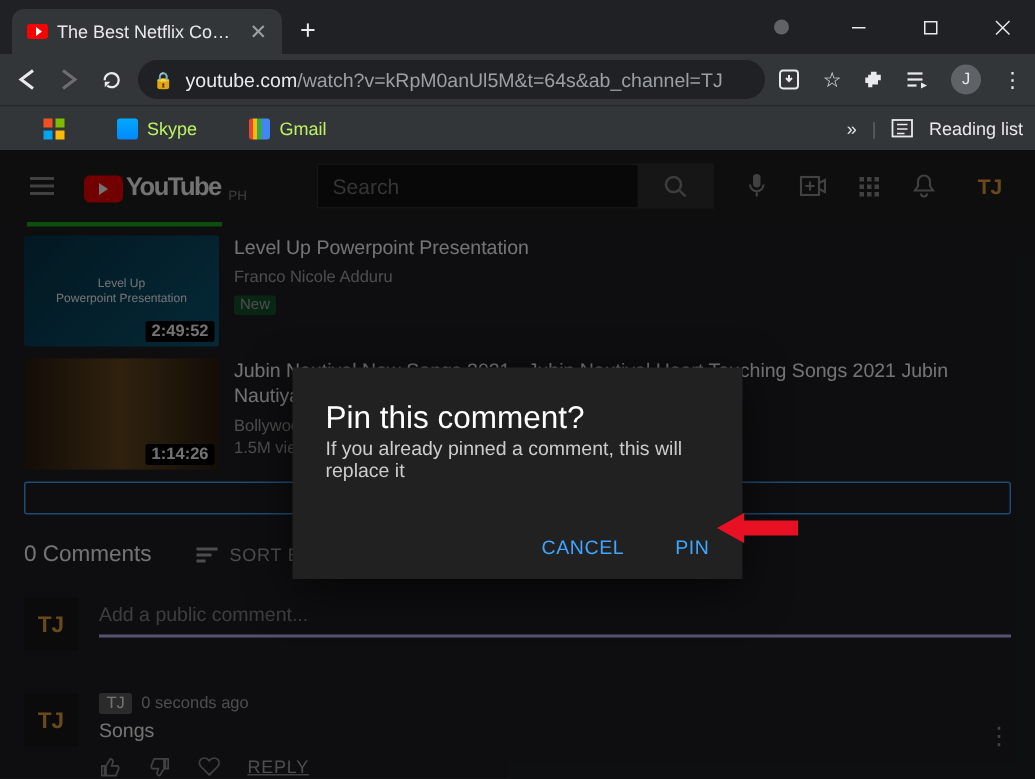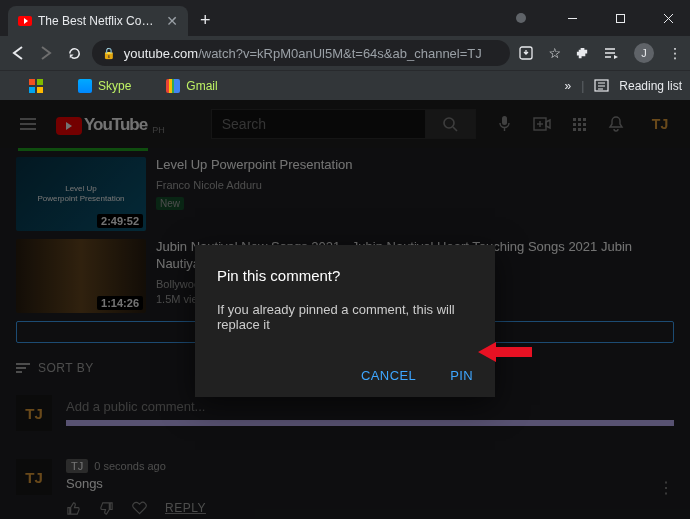--- a/index.html
+++ b/index.html
@@ -81,35 +81,35 @@
 
   .comments-header { display: flex; align-items: center; gap: 30px; }
   .comments-count { color: #fff; font-size: 15px; }
   .sort-by { color: #aaa; font-size: 12px; font-weight: 500; letter-spacing: 0.5px; display: flex; align-items: center; gap: 8px; }
   .sort-lines { display: flex; flex-direction: column; gap: 2px; }
   .sort-lines span { height: 2px; background: #aaa; display: block; }
   .sort-lines span:nth-child(1){width:14px}.sort-lines span:nth-child(2){width:10px}.sort-lines span:nth-child(3){width:6px}
 
   .comment-input-row { display: flex; gap: 14px; margin: 20px 0 28px; align-items: flex-start; }
   .tj-av { width: 36px; height: 36px; background: #1a1a1a; color: #e9a33b; font-size: 15px; font-weight: bold; display: flex; align-items: center; justify-content: center; flex-shrink: 0; }
-  .comment-input { flex: 1; color: #888; font-size: 13px; border-bottom: 6px solid #c4b5fd; padding: 4px 0 6px; }
+  .comment-input { flex: 1; color: #888; font-size: 13px; border-bottom: 2px solid #c4b5fd; padding: 4px 0 6px; }
 
   .comment { display: flex; gap: 14px; }
   .comment-body { flex: 1; }
   .comment-head { display: flex; align-items: center; gap: 6px; margin-bottom: 3px; }
   .author-chip { background: #606060; color: #fff; font-size: 11px; padding: 1px 5px; border-radius: 2px; }
   .comment-time { color: #aaa; font-size: 11px; }
   .comment-text { color: #fff; font-size: 13px; margin-bottom: 10px; }
   .comment-actions { display: flex; align-items: flex-start; gap: 18px; color: #909090; text-decoration: underline; }
   .comment-actions .reply { font-size: 12px; font-weight: 500; color: #aaa; letter-spacing: .5px; }
   .comment-menu { margin-left: auto; color: #909090; align-self: center; }
 
   
   .dialog { position: absolute; left: 195px; top: 245px; width: 300px; background: #212121; padding: 22px 22px 14px; z-index: 10; box-shadow: 0 8px 30px rgba(0,0,0,.6); }
-  .dialog-title { color: #fff; font-size: 15px; margin-bottom: 18px; }
+  .dialog-title { color: #fff; font-size: 21px; }
   .dialog-msg { color: #ccc; font-size: 13px; margin-bottom: 36px; }
   .dialog-actions { display: flex; justify-content: flex-end; gap: 34px; }
   .dbtn { color: #3ea6ff; font-size: 13px; font-weight: 400; letter-spacing: .4px; }
 
   
   .arrow { position: absolute; left: 478px; top: 340px; z-index: 20; }
   .arrow svg { width: 54px; height: 24px; }
 
   svg { display: block; }
 </style>
@@ -305,20 +305,21 @@
     <div class="vmeta">
       <div class="vtitle">Jubin Nautiyal New Songs 2021 - Jubin Nautiyal Heart Touching Songs 2021 Jubin Nautiyal New Hit…</div>
       <div class="vchannel">Bollywood…</div>
       <div class="vstats">1.5M vie…</div>
     </div>
   </div>
 
   <div class="divider-box"></div>
 
   <div class="comments-header">
+    <span class="comments-count">0 Comments</span>
     <div class="sort-by">
       <div class="sort-lines">
           <span></span>
           <span></span>
           <span></span>
         </div>
       <span>SORT BY</span>
     </div>
   </div>
 

